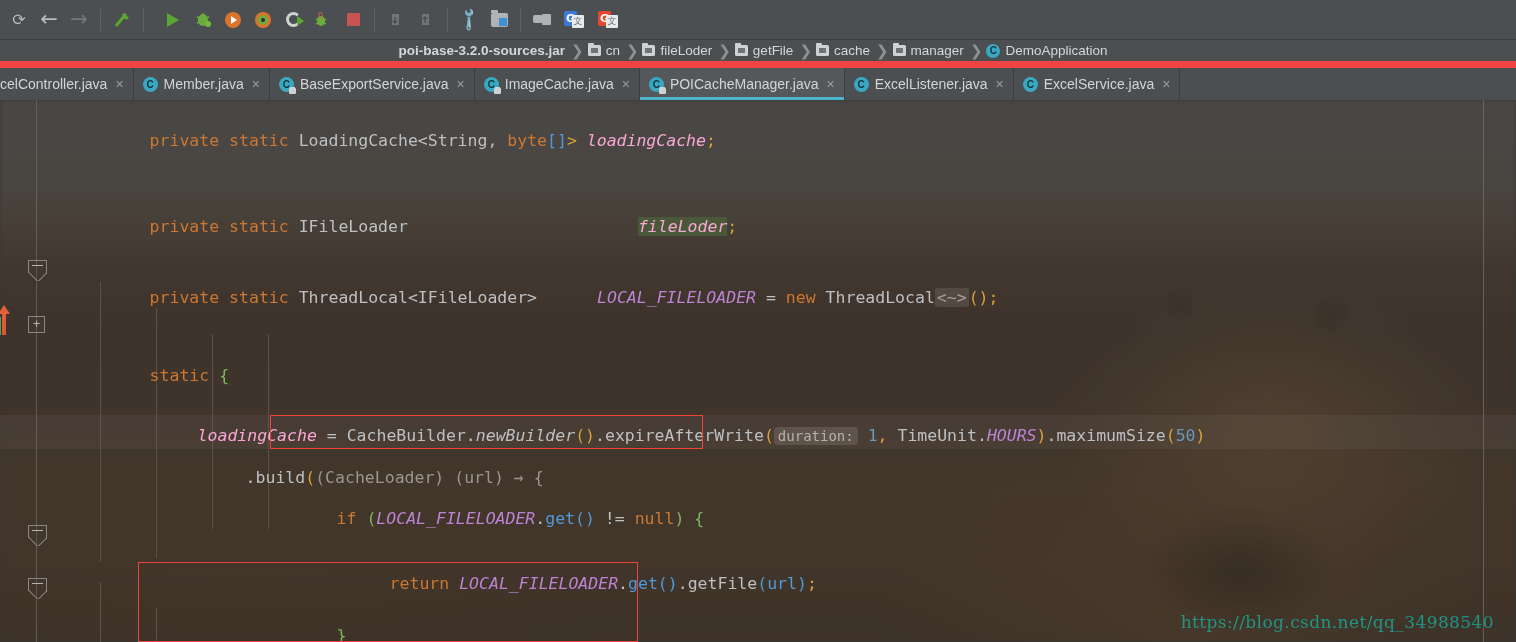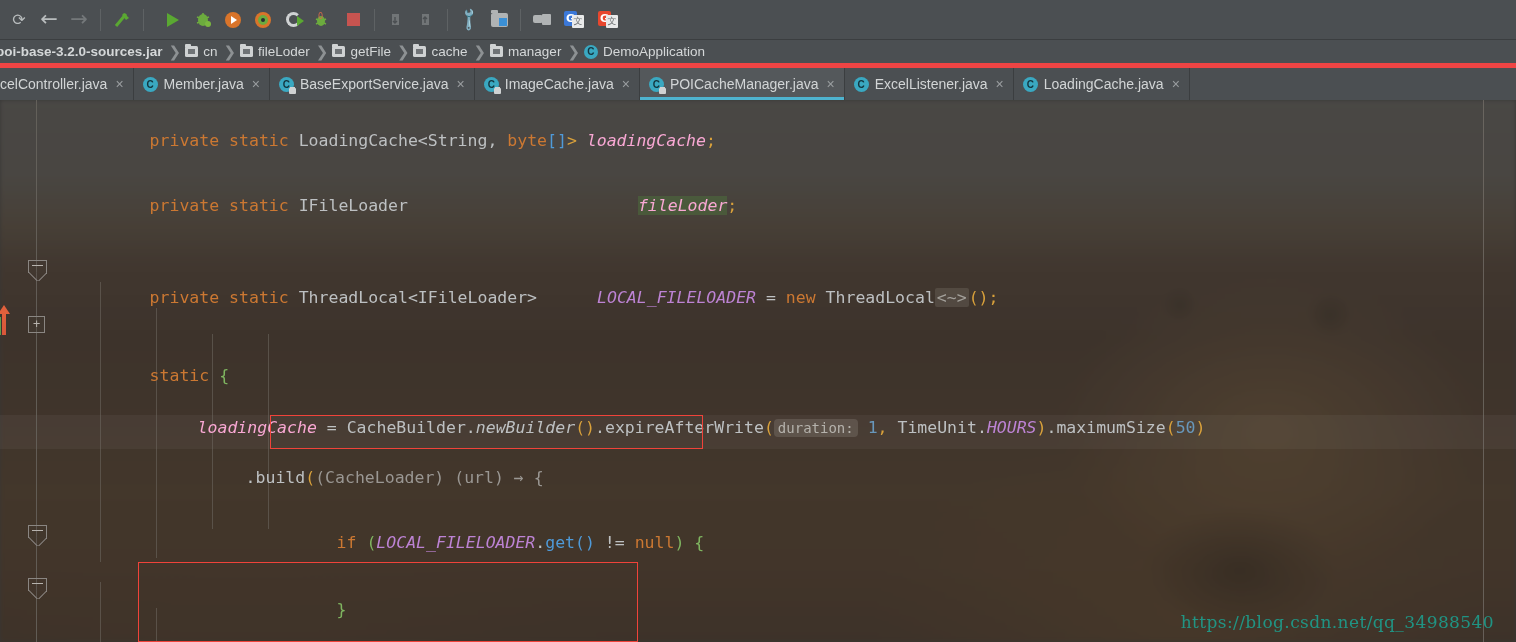--- a/index.html
+++ b/index.html
@@ -78,23 +78,23 @@
   .gtrans .g{ position:absolute; left:0; top:0; width:13px;height:15px; border-radius:2px;
               color:#fff; font-weight:bold; font-size:11px; text-align:center; line-height:15px; }
   .gtrans .g.blue{ background:#3b78d8; }
   .gtrans .g.red{ background:#e8472e; }
   .gtrans .x{ position:absolute; right:0; bottom:0; width:12px;height:13px; background:#e9eaea;
               color:#6b6f71; font-size:9px; text-align:center; line-height:13px; border-radius:1px;}
 
   
   #crumbs{
     position:absolute; left:0; top:40px; width:1516px; height:28px;
-    background:#4b4f52; border-bottom:5px solid #ef4444;
+    background:#4b4f52; border-bottom:7px solid #ef4444;
     display:flex; align-items:center; font-size:13.5px; color:#d4d7d8;
-    font-family:"Liberation Sans", sans-serif; white-space:nowrap;
+    font-family:"Liberation Sans", sans-serif; white-space:nowrap;justify-content:center;
   }
   .crumb{ display:flex; align-items:center; gap:5px; padding:0 6px 0 4px; height:28px; }
   .crumb.first{ font-weight:bold; padding-left:0; margin-left:-4px; }
   .crumbsep{ color:#8d9193; font-size:15px; }
   .folder-ic{ width:13px;height:11px; background:#cfd2d3; border-radius:1.5px; position:relative; flex:0 0 auto;}
   .folder-ic:before{ content:""; position:absolute; left:0; top:-2.5px; width:6px;height:3px;
                      background:#cfd2d3; border-radius:1px 1px 0 0;}
   .folder-ic:after{ content:""; position:absolute; left:3px; top:3px; width:7px;height:5px; background:#6f7376;}
   .class-ic{ width:14px;height:14px; border-radius:50%; background:#3aa8c1; color:#143640;
              font-size:10px; font-weight:bold; text-align:center; line-height:14px; flex:0 0 auto;}
@@ -337,21 +337,21 @@
     <span class="lbl">POICacheManager.java</span>
     <span class="x">×</span>
   </div>
   <div class="tab">
     <span class="tab-ic">C</span>
     <span class="lbl">ExcelListener.java</span>
     <span class="x">×</span>
   </div>
   <div class="tab">
     <span class="tab-ic">C</span>
-    <span class="lbl">LoadingCache.java</span>
+    <span class="lbl">ExcelService.java</span>
     <span class="x">×</span>
   </div>
 </div>
 
 <div id="editor">
 
   <div id="curline"></div>
   <div id="margin-guide"></div>
 
   <div id="gutter">
@@ -385,44 +385,47 @@
     <div class="indent" style="left:96px; top:208px; height:250px;"></div>
     <div class="indent" style="left:152px; top:234px; height:195px;"></div>
     <div class="indent" style="left:208px; top:234px; height:195px;"></div>
     <div class="indent" style="left:40px; top:482px; height:60px;"></div>
     <div class="indent" style="left:96px; top:508px; height:34px;"></div>
 
     <div class="line" style="top:2px; padding-left:30px;">
       <span class="kw">private</span> <span class="kw">static</span> <span class="cls">LoadingCache&lt;String,</span> <span class="kw">byte</span><span class="blue">[]</span><span class="paren">&gt;</span> <span class="field">loadingCache</span><span class="paren">;</span>
     </div>
 
-    <div class="line" style="top:41px; padding-left:30px;">
+    <div class="line" style="top:62px; padding-left:30px;">
       <span class="kw">private</span> <span class="kw">static</span> <span class="cls">IFileLoader</span><span style="display:inline-block;width:230px;"></span><span class="field hl-green">fileLoder</span><span class="paren">;</span>
     </div>
 
     <div class="line" style="top:107px; padding-left:30px;">
       <span class="kw">private</span> <span class="kw">static</span> <span class="cls">ThreadLocal&lt;IFileLoader&gt;</span><span style="display:inline-block;width:60px;"></span><span class="sfield">LOCAL_FILELOADER</span> <span class="punc">=</span> <span class="kw">new</span> <span class="cls">ThreadLocal</span><span class="foldph">&lt;~&gt;</span><span class="paren">()</span><span class="paren">;</span>
     </div>
 
     <div class="line" style="top:159px; padding-left:30px;">
       <span class="kw">static</span> <span class="brace">{</span>
     </div>
 
-    <div class="line" style="top:185px; padding-left:78px;">
+    <div class="line" style="top:193px; padding-left:78px;">
       <span class="field">loadingCache</span> <span class="punc">=</span> <span class="cls">CacheBuilder</span><span class="dot">.</span><span class="mth">newBuilder</span><span class="paren">()</span><span class="dot">.</span><span class="cls">expireAfterWrite</span><span class="paren">(</span><span class="paramhint">duration:</span> <span class="num">1</span><span class="paren">,</span> <span class="cls">TimeUnit</span><span class="dot">.</span><span class="sfield">HOURS</span><span class="paren">)</span><span class="dot">.</span><span class="cls">maximumSize</span><span class="paren">(</span><span class="num">50</span><span class="paren">)</span>
     </div>
 
     <div class="line" style="top:209px; padding-left:126px;">
       <span class="dot">.</span><span class="cls">build</span><span class="paren">(</span><span class="gray">(CacheLoader)</span> <span class="gray">(url)</span> <span class="gray">→</span> <span class="gray">{</span>
     </div>
 
-    <div class="line" style="top:248px; padding-left:217px;">
+    <div class="line" style="top:224px; padding-left:217px;">
       <span class="kw">if</span> <span class="brace">(</span><span class="sfield">LOCAL_FILELOADER</span><span class="dot">.</span><span class="blue">get()</span> <span class="punc">!=</span> <span class="kw">null</span><span class="brace">)</span> <span class="brace">{</span>
     </div>
 
+    <div class="line" style="top:263px; padding-left:270px;">
+      <span class="kw">return</span> <span class="sfield">LOCAL_FILELOADER</span><span class="dot">.</span><span class="blue">get()</span><span class="dot">.</span><span class="cls">getFile</span><span class="blue">(url)</span><span class="paren">;</span>
+    </div>
 
     <div class="line" style="top:289px; padding-left:217px;">
       <span class="brace">}</span>
     </div>
 
   </div>
 
   <div class="redbox" style="left:270px; top:315px; width:433px; height:34px;"></div>
   <div class="redbox" style="left:138px; top:462px; width:500px; height:80px;"></div>
 </div>

